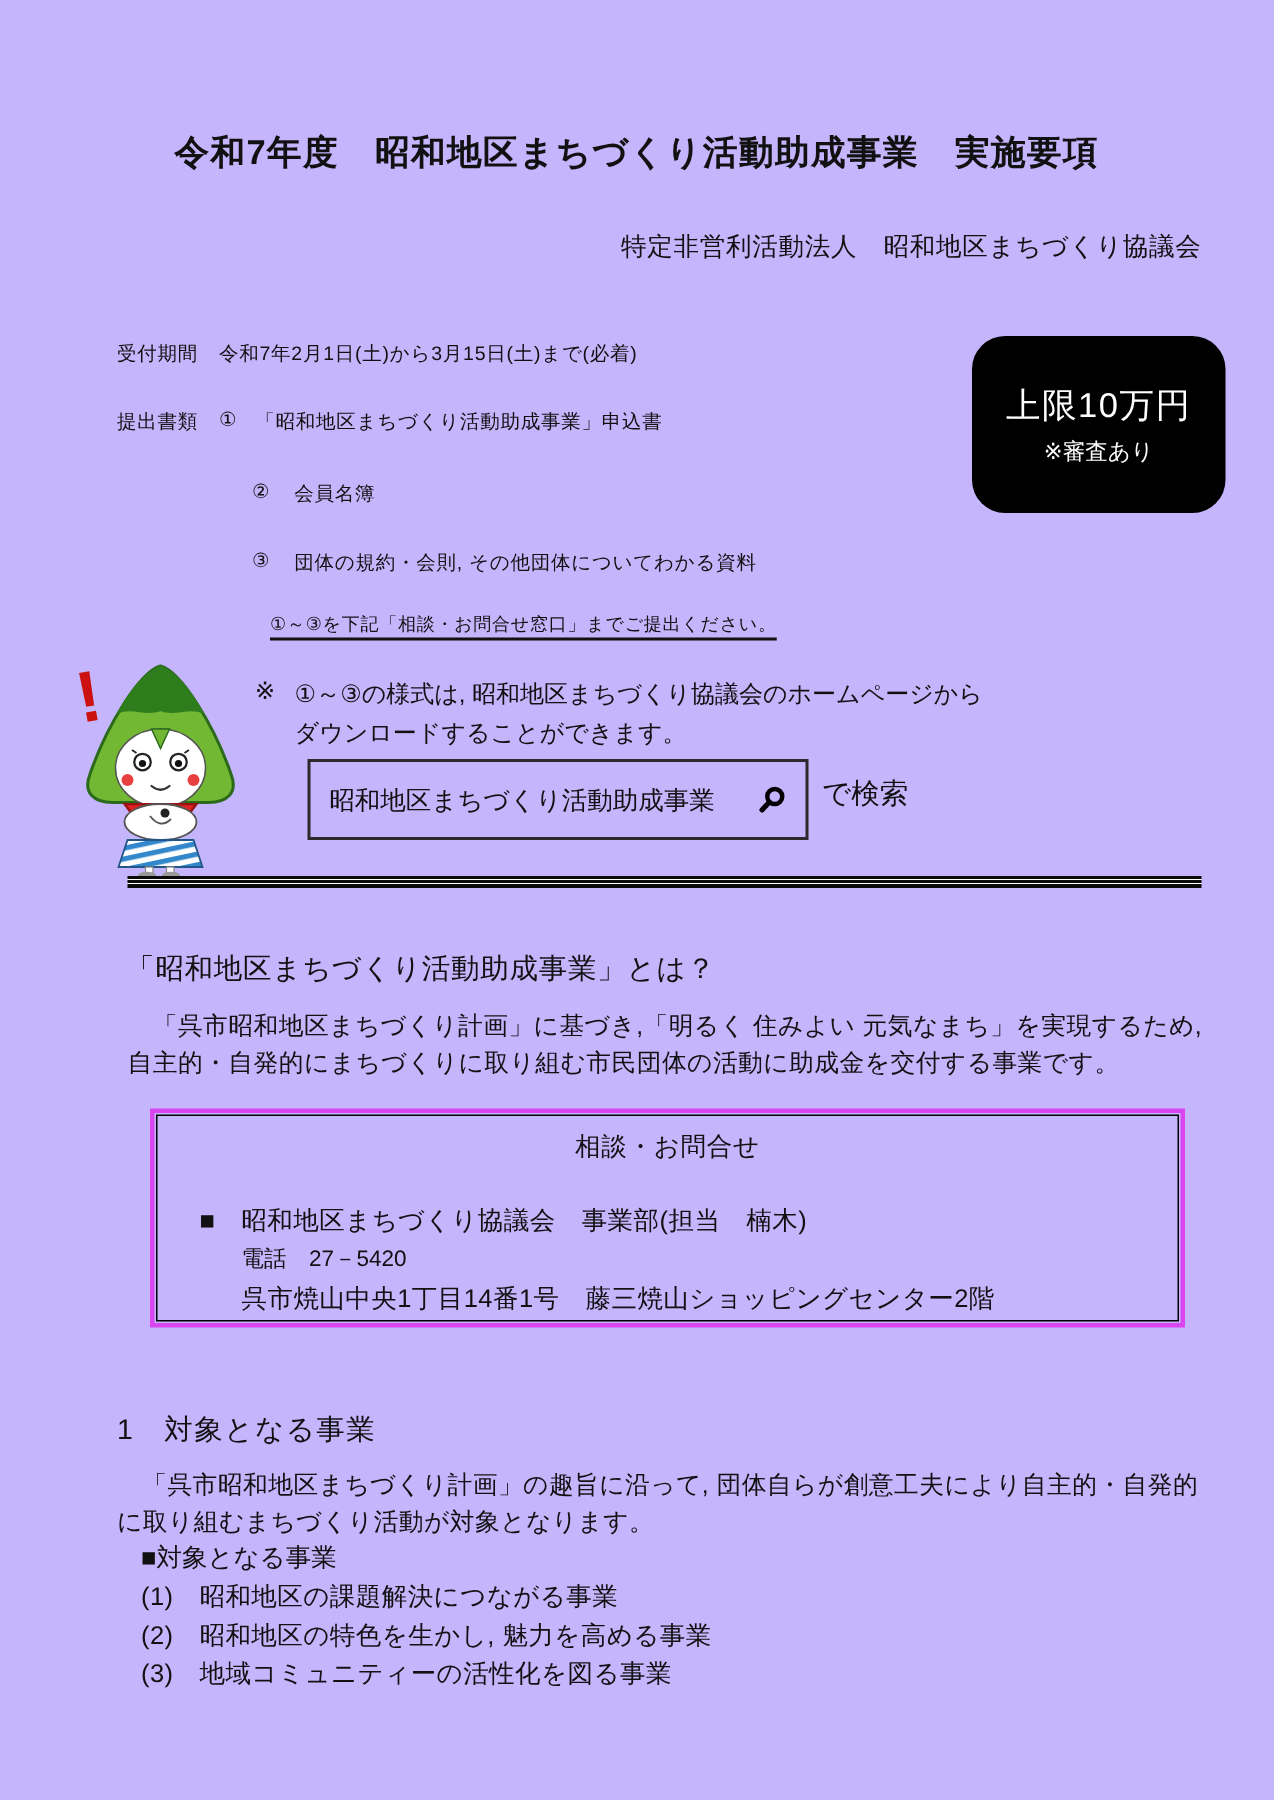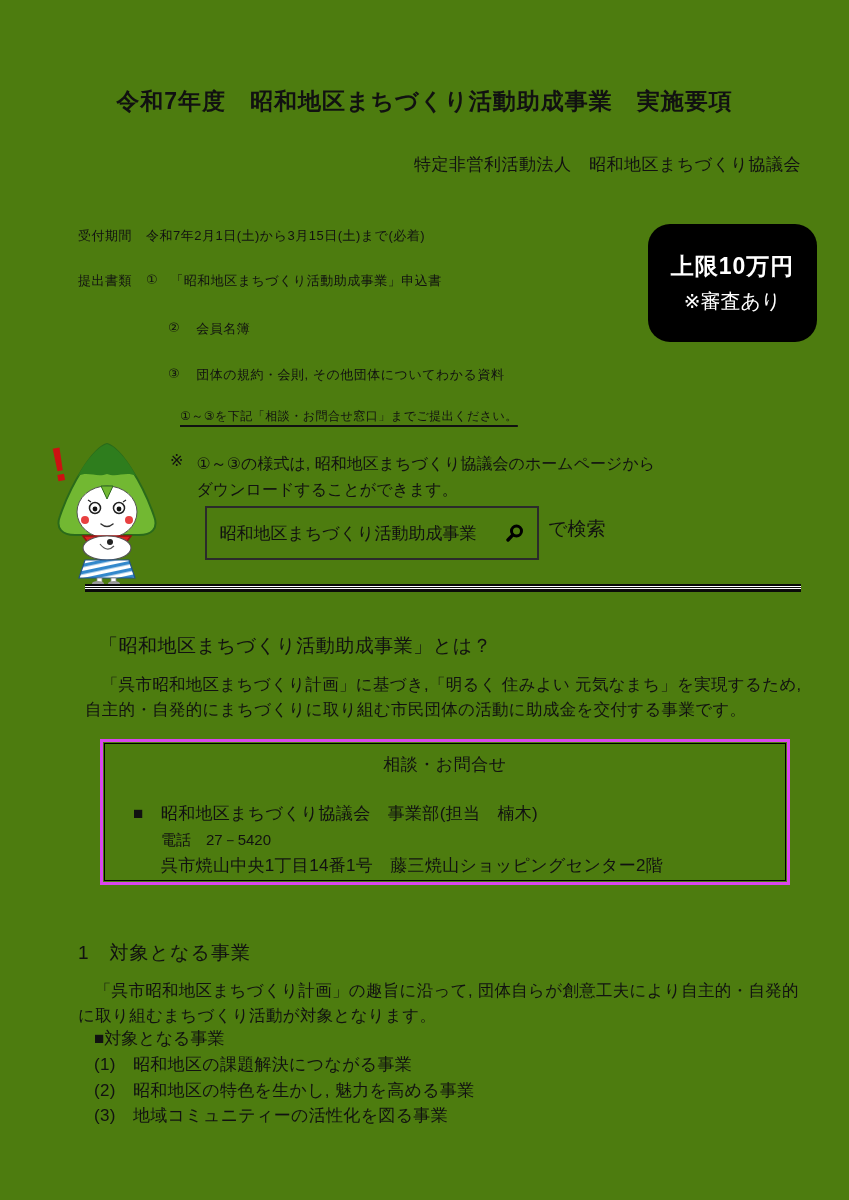--- a/index.html
+++ b/index.html
@@ -1,18 +1,18 @@
 <!DOCTYPE html>
 <html><head>
 <meta charset="utf-8">
 <style>
   html,body{margin:0;padding:0;background:#e8e8e8;}
   .page{
     position:relative;width:849px;height:1200px;margin:0 auto;
-    background:#4d7c0f;color:#111;
+    background:#c4b5fd;color:#111;
     font-family:"Liberation Sans","DejaVu Sans",sans-serif;
     overflow:hidden;
   }
   .abs{position:absolute;white-space:nowrap;}
   .title{top:86px;left:0;width:849px;text-align:center;font-size:23px;font-weight:bold;letter-spacing:1px;}
   .subtitle{top:153px;right:48px;font-size:17px;letter-spacing:.5px;}
   .row{font-size:13px;letter-spacing:.5px;display:flex;}
   .row-period{top:227px;left:78px;}
   .row-period .lbl{margin-right:14px;}
   .row-docs{top:272px;left:78px;}
@@ -28,28 +28,28 @@
   .search-box{
     top:506px;left:205px;width:330px;height:50px;
     border:2px solid #2b2b2b;display:flex;align-items:center;justify-content:center;
     font-size:17px;gap:28px;
   }
   .search-suffix{top:516px;left:548px;font-size:19px;}
   .badge{
     top:224px;left:648px;width:169px;height:118px;background:#000;border-radius:22px;
     color:#fff;display:flex;flex-direction:column;align-items:center;justify-content:center;gap:6px;
   }
-  .badge .b1{font-size:23px;font-weight:700;letter-spacing:1px;}
-  .badge .b2{font-size:20px;text-align:right;}
+  .badge .b1{font-size:23px;font-weight:400;letter-spacing:1px;}
+  .badge .b2{font-size:15px;text-align:right;}
   .mascot{top:436px;left:44px;}
   .divider{
     top:584px;left:85px;width:716px;height:8px;
     background:linear-gradient(to bottom,#0a0a0a 0 2px,#ffffff 2px 3px,#0a0a0a 3px 4.5px,#ffffff 4.5px 5.5px,#0a0a0a 5.5px 8px);
   }
-  .about-heading{top:633px;left:99px;font-size:19px;letter-spacing:.5px;font-family:Liberation Mono, monospace;}
+  .about-heading{top:633px;left:84px;font-size:19px;letter-spacing:.5px;font-family:Liberation Mono, monospace;}
   .about-body{top:672px;left:85px;font-size:16.5px;line-height:25px;letter-spacing:.3px;}
   .contact-box{
     top:739px;left:100px;width:690px;height:146px;
     border:3px solid #d946ef;box-sizing:border-box;padding:1px;
   }
   .contact-inner{border:1px solid #000;width:100%;height:100%;box-sizing:border-box;padding-top:9px;}
   .contact-title{text-align:center;font-size:17px;letter-spacing:.5px;}
   .contact-org{margin:25px 0 0 28px;font-size:17px;line-height:26px;letter-spacing:.3px;}
   .contact-tel{margin-left:56px;font-size:15px;line-height:26px;}
   .contact-addr{margin-left:56px;font-size:17px;line-height:26px;letter-spacing:.3px;}

